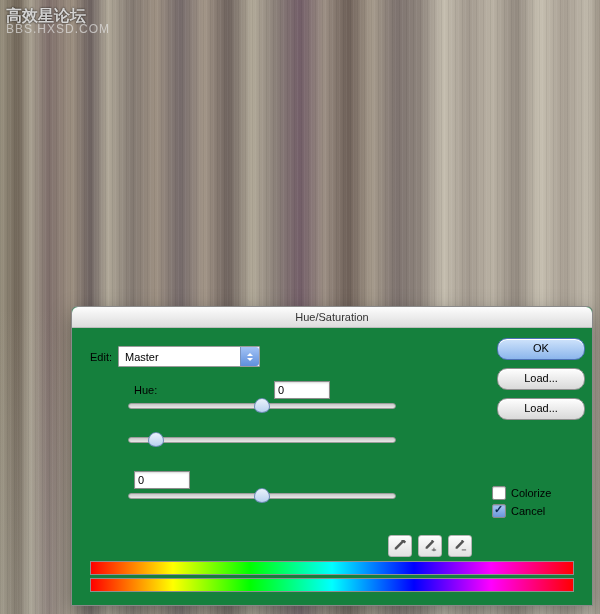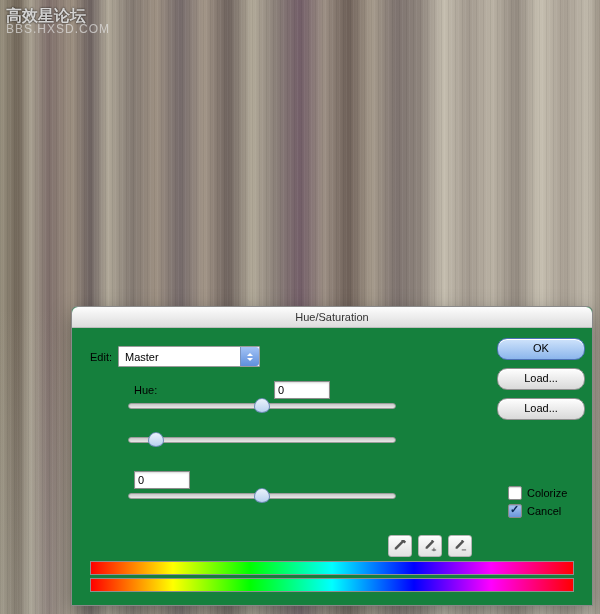--- a/index.html
+++ b/index.html
@@ -23,21 +23,21 @@
 .slabelrow{display:flex;align-items:center;margin-bottom:4px}
 .slabel{width:140px}
 .ninput{width:48px;height:16px;border:1px solid #8c8c8c;background:#fff;font-size:11px;padding:0 3px;text-align:left;box-shadow:inset 0 1px 2px rgba(0,0,0,.15)}
 .track{position:relative;width:266px;height:4px;background:linear-gradient(#c8c8c8,#e8e8e8);border:1px solid #9c9c9c;border-radius:3px;margin-left:-6px}
 .thumb{position:absolute;top:-6px;width:14px;height:13px;background:linear-gradient(#eaf2fb,#b9d2ef);border:1px solid #6f8db8;border-radius:50% 50% 50% 50%/60% 60% 40% 40%;transform:translateX(-50%)}
 .eyedrops{display:flex;gap:6px;justify-content:flex-end;padding-right:10px}
 .tool{width:22px;height:20px;border:1px solid #b4b4b4;border-radius:3px;background:linear-gradient(#fdfdfd,#e1e1e1);display:flex;align-items:center;justify-content:center;box-shadow:0 1px 0 #fff inset}
 .tool svg{width:14px;height:14px}
 .btn{width:86px;height:20px;margin:0 auto 8px;background:linear-gradient(#fefefe,#d9d9d9);border:1px solid #8f8f8f;border-radius:10px;text-align:center;line-height:19px;cursor:default;box-shadow:0 1px 0 #fff inset}
 .btn.default{background:linear-gradient(#cfe3fb,#8cb6ec);border-color:#4f72b6}
-.cbrow{display:flex;align-items:center;margin-left:18px;margin-bottom:4px}
+.cbrow{display:flex;align-items:center;margin-left:2px;margin-bottom:4px}
 .cb{width:12px;height:12px;border:1px solid #8a8a8a;border-radius:2px;background:#fff;margin-right:5px;position:relative;box-shadow:inset 0 1px 1px rgba(0,0,0,.15)}
 .cb.checked{background:linear-gradient(#a9c8f3,#6b96db)}
 .cb.checked::after{content:"✓";position:absolute;top:-2px;left:1px;font-size:11px;color:#0a2a55;font-weight:bold}
 .spectrum{position:absolute;left:18px;bottom:10px;right:18px}
 .spec{height:12px;border:1px solid #8f8f8f;margin-bottom:3px;background:linear-gradient(90deg,#ff0000 0%,#ffff00 17%,#00ff00 33%,#00ffff 50%,#0000ff 67%,#ff00ff 83%,#ff0000 100%)}
 </style>
 </head>
 <body>
 
 <div class="bg"></div>

